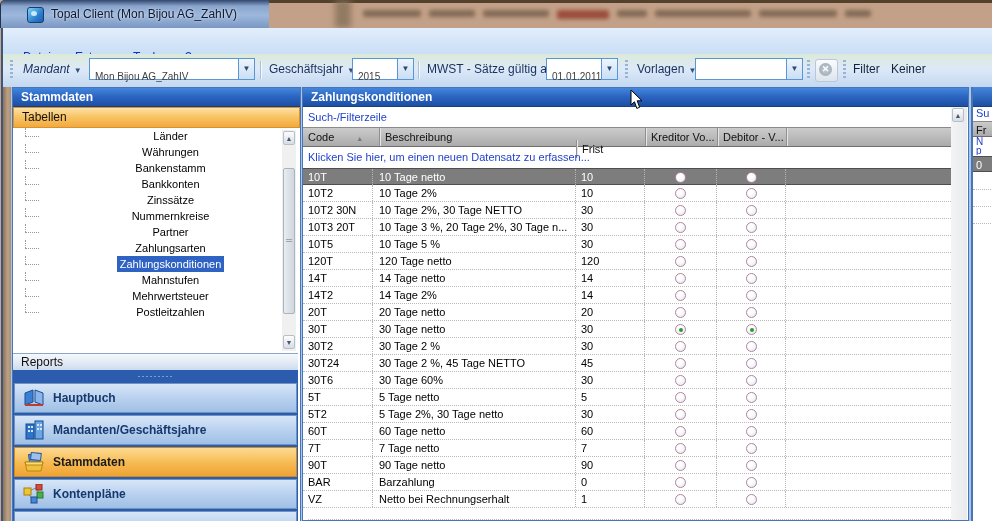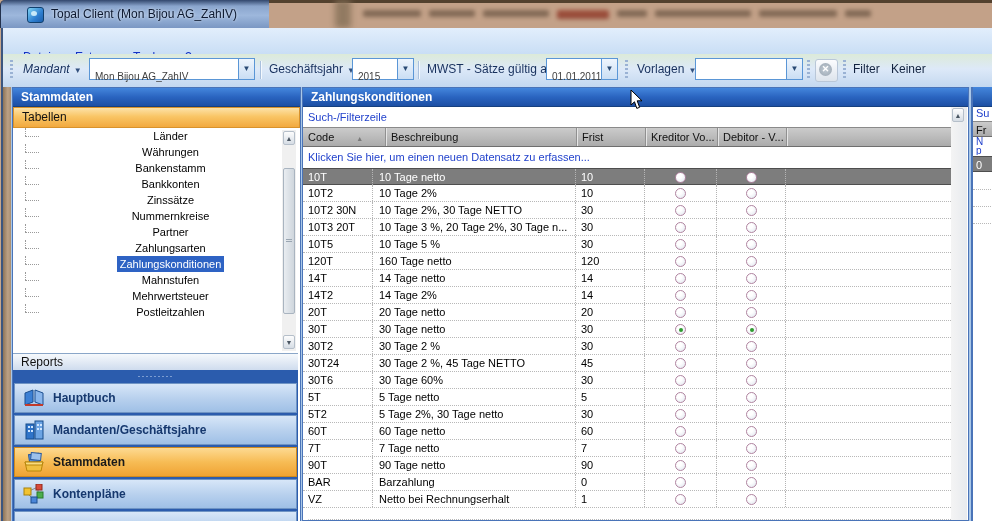--- a/index.html
+++ b/index.html
@@ -303,22 +303,22 @@
     </div>
 
     <div class="abs mainpanel">
       <div class="abs main-hdr">Zahlungskonditionen</div>
       <div class="abs grid">
         <div class="abs row-filter">
           <span class="link">Such-/Filterzeile</span>
         </div>
         <div class="abs colhead" id="colhead">
             <div class="hcell first" style="left: 0px; width: 70px;"><span>Code</span><span class="sort">▲</span></div>
-            <div class="hcell" style="left: 82px; width: 161px;"><span>Beschreibung</span></div>
-            <div class="hcell" style="left: 273px; width: 59px;"><span>Frist</span></div>
+            <div class="hcell" style="left: 76px; width: 161px;"><span>Beschreibung</span></div>
+            <div class="hcell" style="left: 273px; width: 59px; margin-top: 12px;"><span>Frist</span></div>
             <div class="hcell" style="left: 342px; width: 72px;"><span>Kreditor Vo...</span></div>
             <div class="hcell" style="left: 414px; width: 69px;"><span>Debitor - V...</span></div>
             <div class="hcell" style="left: 483px; width: 164px;"></div>
           </div>
         <div class="abs row-new">
           <span class="link">Klicken Sie hier, um einen neuen Datensatz zu erfassen...</span>
         </div>
         <div class="abs rows" id="gridrows">
             <div class="grow selected">
               <div class="gcell c-code">10T</div>
@@ -365,21 +365,21 @@
               <div class="gcell c-desc">10 Tage 5 %</div>
               <div class="gcell c-frist">30</div>
               <div class="gcell c-kred"></div>
               <div class="gcell c-deb"></div>
               <div class="gcell c-tail"></div>
               <span class="radio r-kred"></span>
               <span class="radio r-deb"></span>
             </div>
             <div class="grow">
               <div class="gcell c-code">120T</div>
-              <div class="gcell c-desc">160 Tage netto</div>
+              <div class="gcell c-desc">120 Tage netto</div>
               <div class="gcell c-frist">120</div>
               <div class="gcell c-kred"></div>
               <div class="gcell c-deb"></div>
               <div class="gcell c-tail"></div>
               <span class="radio r-kred"></span>
               <span class="radio r-deb"></span>
             </div>
             <div class="grow">
               <div class="gcell c-code">14T</div>
               <div class="gcell c-desc">14 Tage netto</div>

